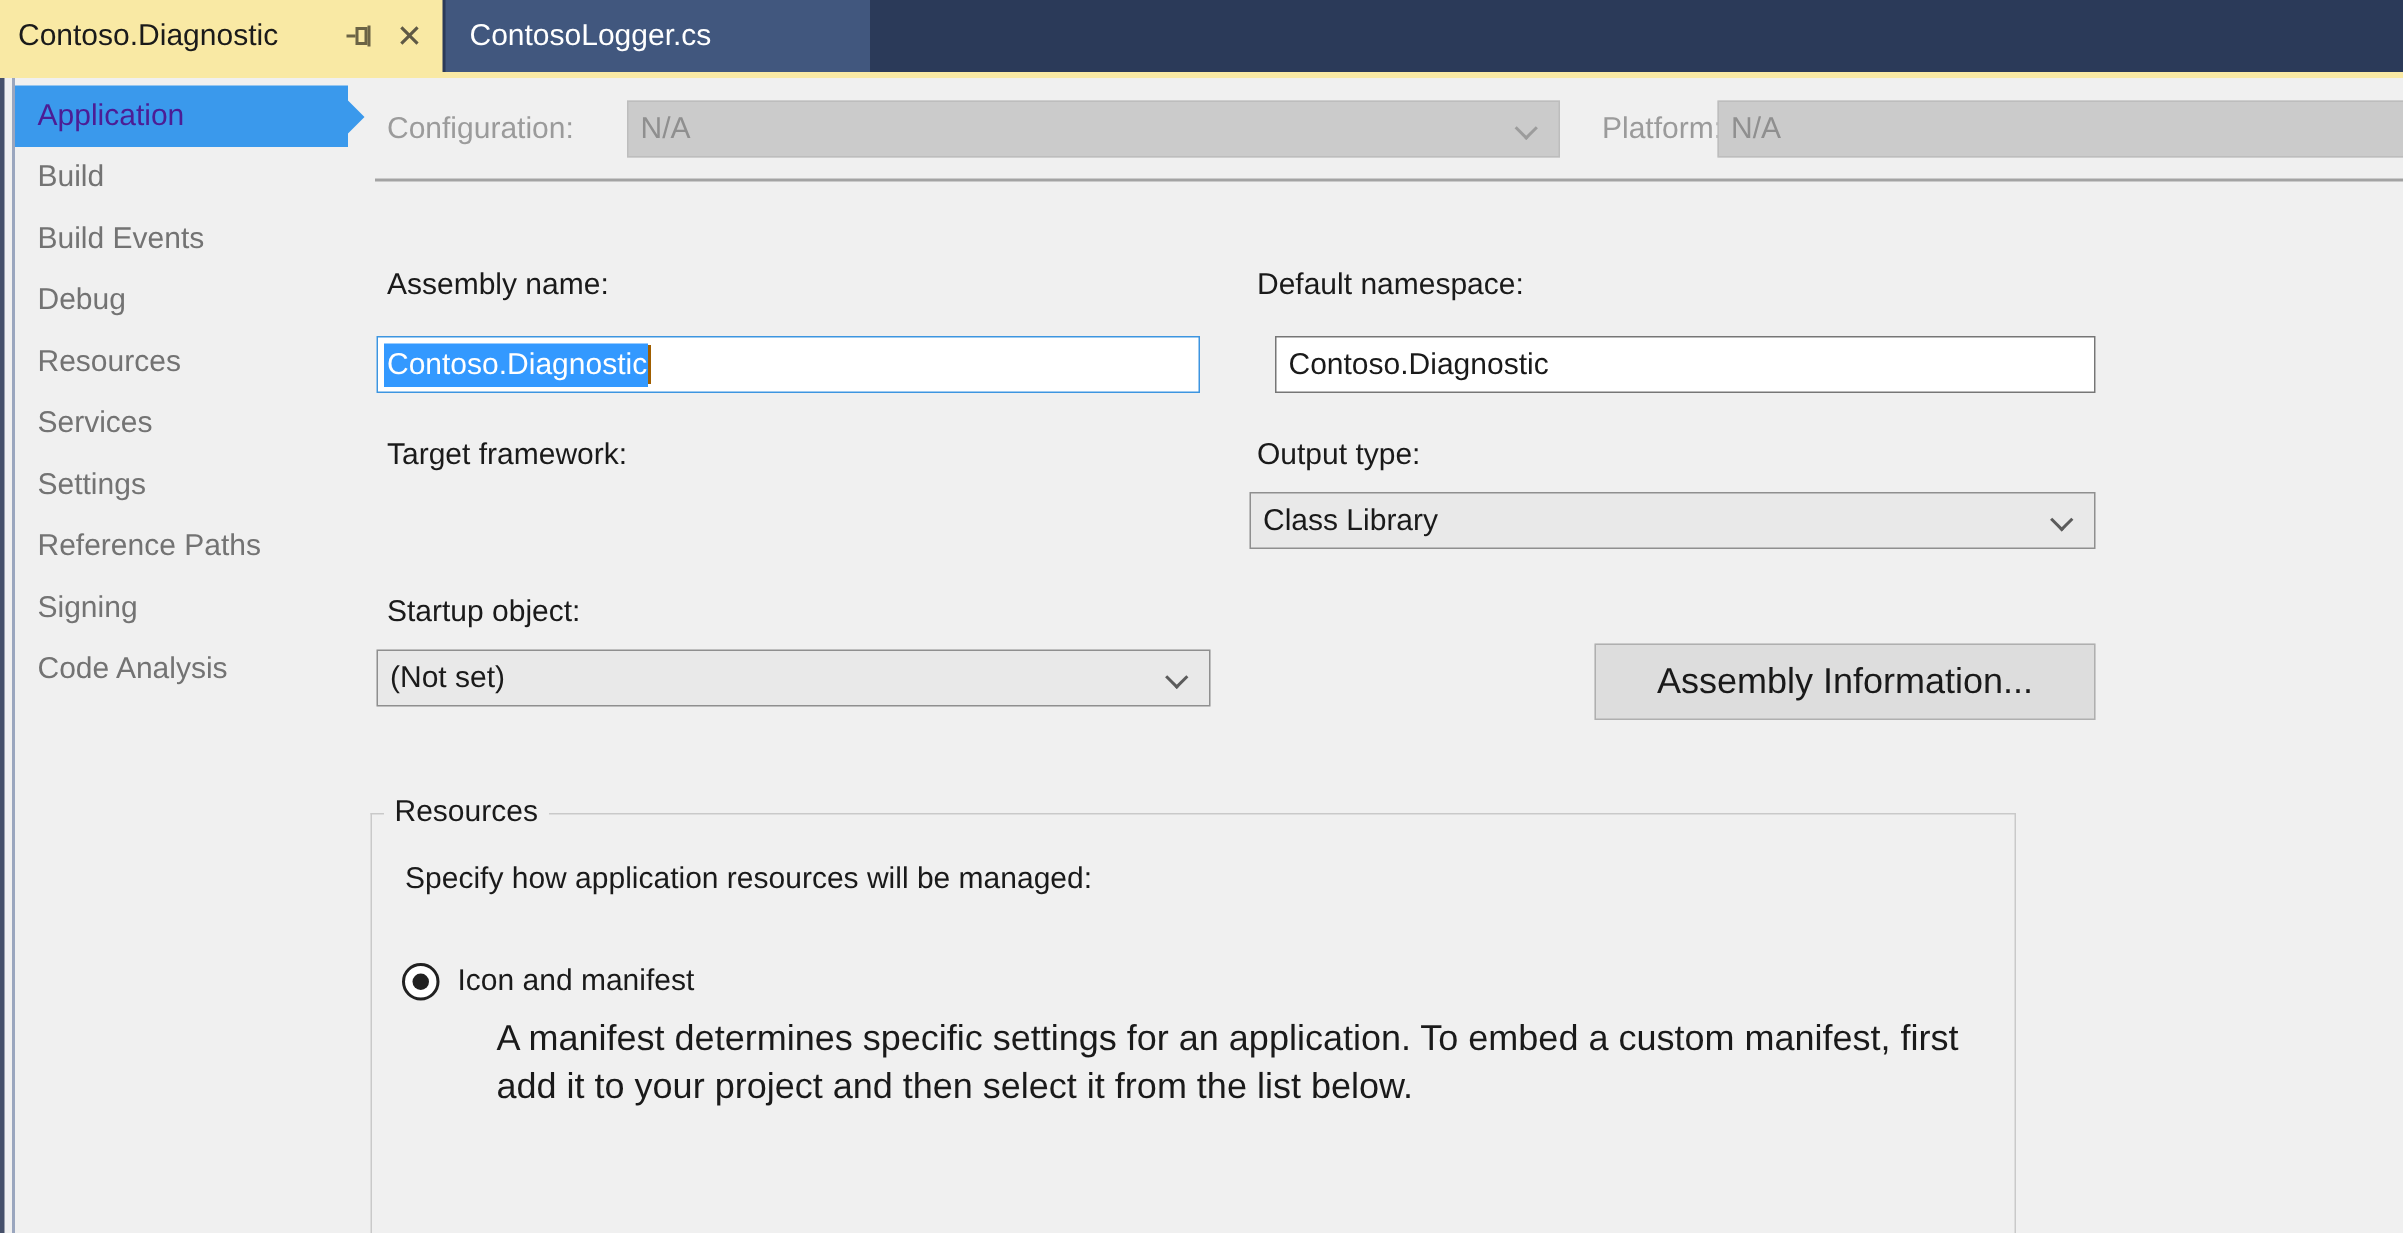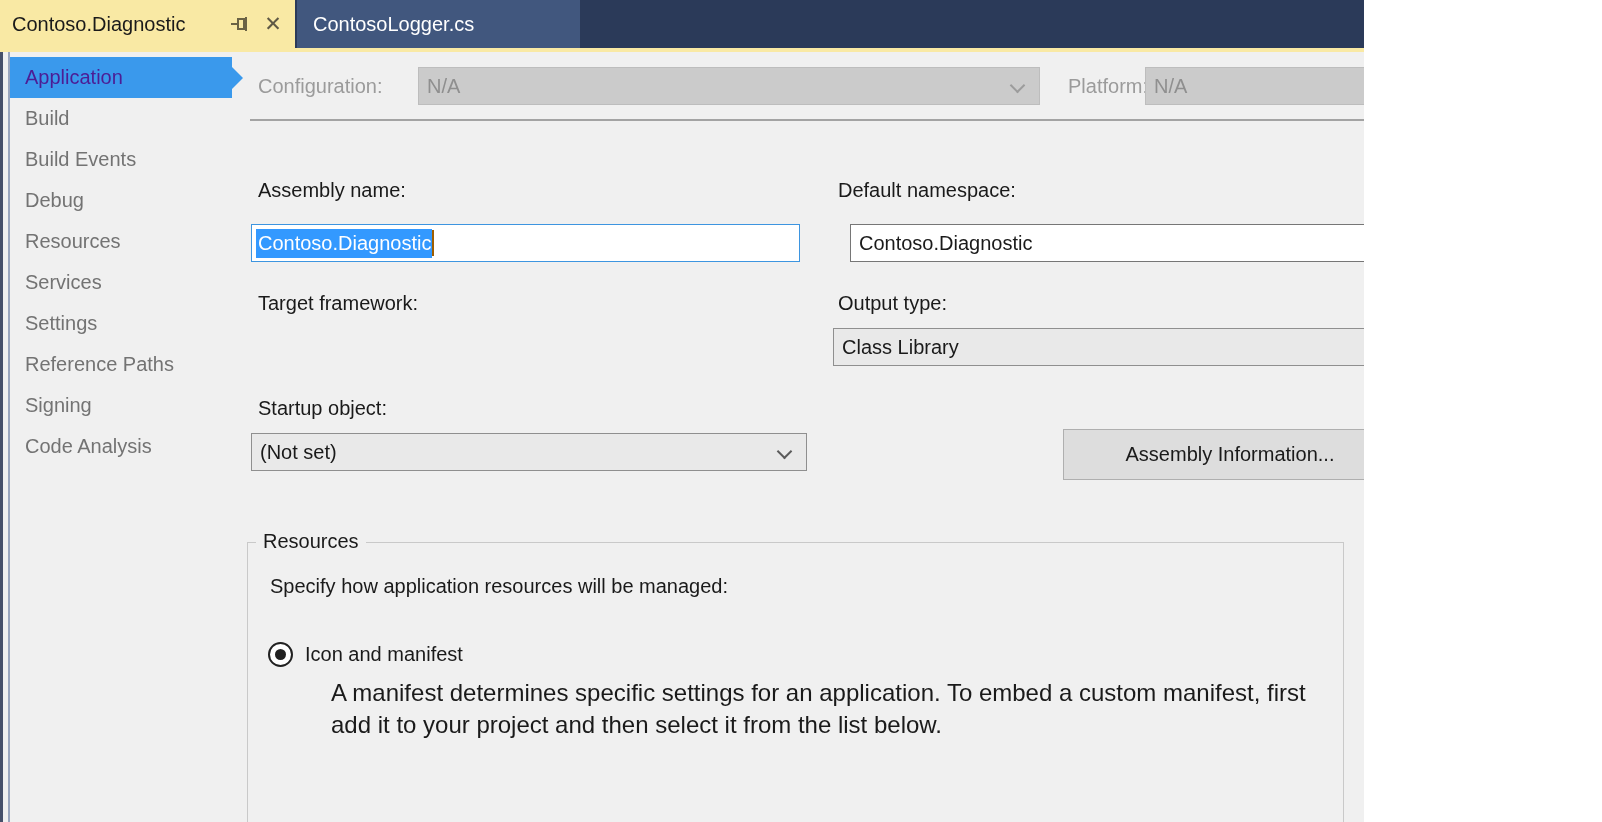--- a/index.html
+++ b/index.html
@@ -1,17 +1,17 @@
 <!DOCTYPE html>
 <html><head>
 <meta charset="utf-8">
 <style>
   html,body { margin:0; padding:0; background:#ffffff; }
   .screen {
-    position:relative; width:1364px; height:822px; overflow:hidden;
+    position:relative; width:1602px; height:822px; overflow:hidden;
     background:#F0F0F0; font-family:"Liberation Sans", sans-serif;
     -webkit-font-smoothing:antialiased;
   }
 
   
   .tabbar { position:absolute; left:0; top:0; right:0; height:48px; background:#2B3A59; }
   .tab { position:absolute; top:0; height:48px; display:flex; align-items:center; box-sizing:border-box; cursor:default; }
   .tab-active { left:0; width:295px; background:#F9E9A4; color:#1A1A1A; padding:0 10px 0 12px; }
   .tab-inactive { left:297px; width:283px; background:#41577E; color:#FFFFFF; padding:0 16px; }
   .tab-label { font-size:20px; flex:1 1 auto; white-space:nowrap; }
@@ -58,21 +58,21 @@
   }
   .textbox.focused { border:1px solid #3D95E0; padding-left:4px; }
   .textbox.plain { border:1px solid #767676; padding-left:8px; }
   .sel { background:#3399FF; color:#FFFFFF; padding:3px 1px 3px 2px; }
   .caret { display:inline-block; width:2px; height:26px; background:#A05E00; }
 
   .hr { position:absolute; left:250px; right:0; top:67px; height:2px; background:#A3A3A3; }
 
   .btn {
     position:absolute; box-sizing:border-box; background:#DDDDDD; border:1px solid #AFAFAF;
-    font-size:20px; color:#1A1A1A; text-align:center; line-height:49px;
+    font-size:24px; color:#1A1A1A; text-align:center; line-height:49px;
   }
 
   
   .groupbox {
     position:absolute; left:247px; top:490px; width:1097px; height:300px;
     border:1px solid #C9C9C9; border-bottom:none; box-sizing:border-box;
   }
   .legend {
     position:absolute; top:-13px; left:8px; background:#F0F0F0; padding:0 7px;
     font-size:20px; color:#1A1A1A;

